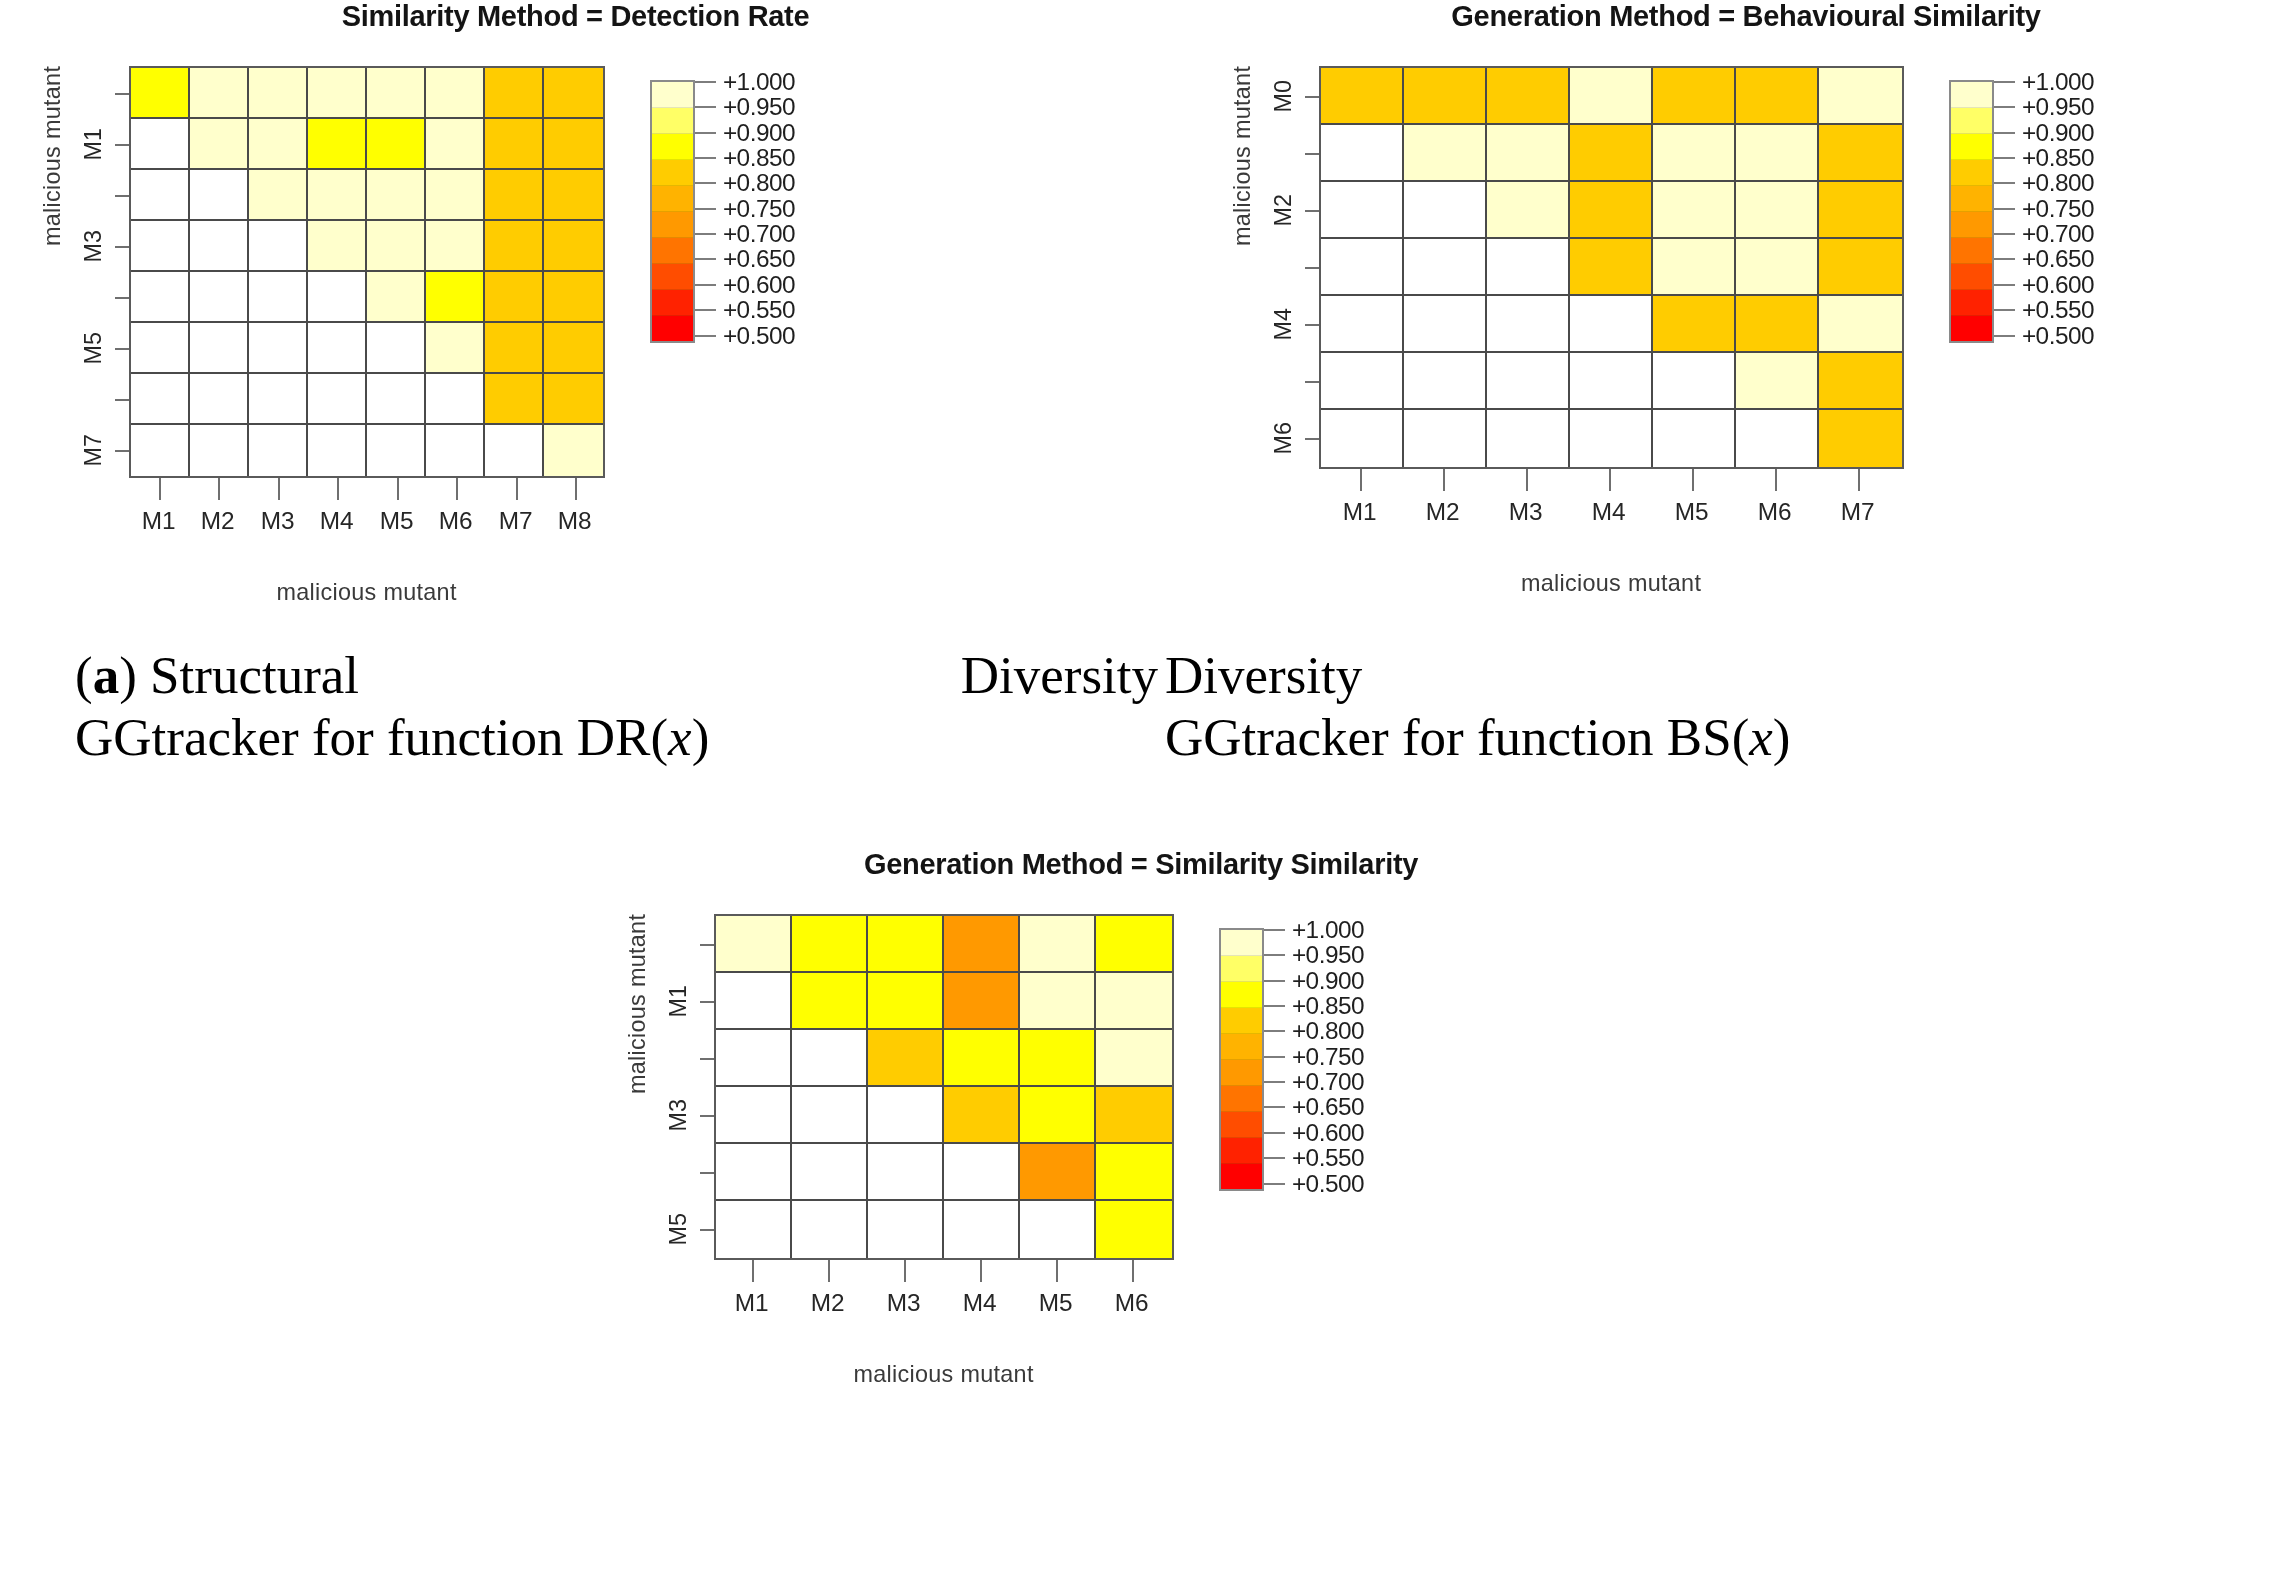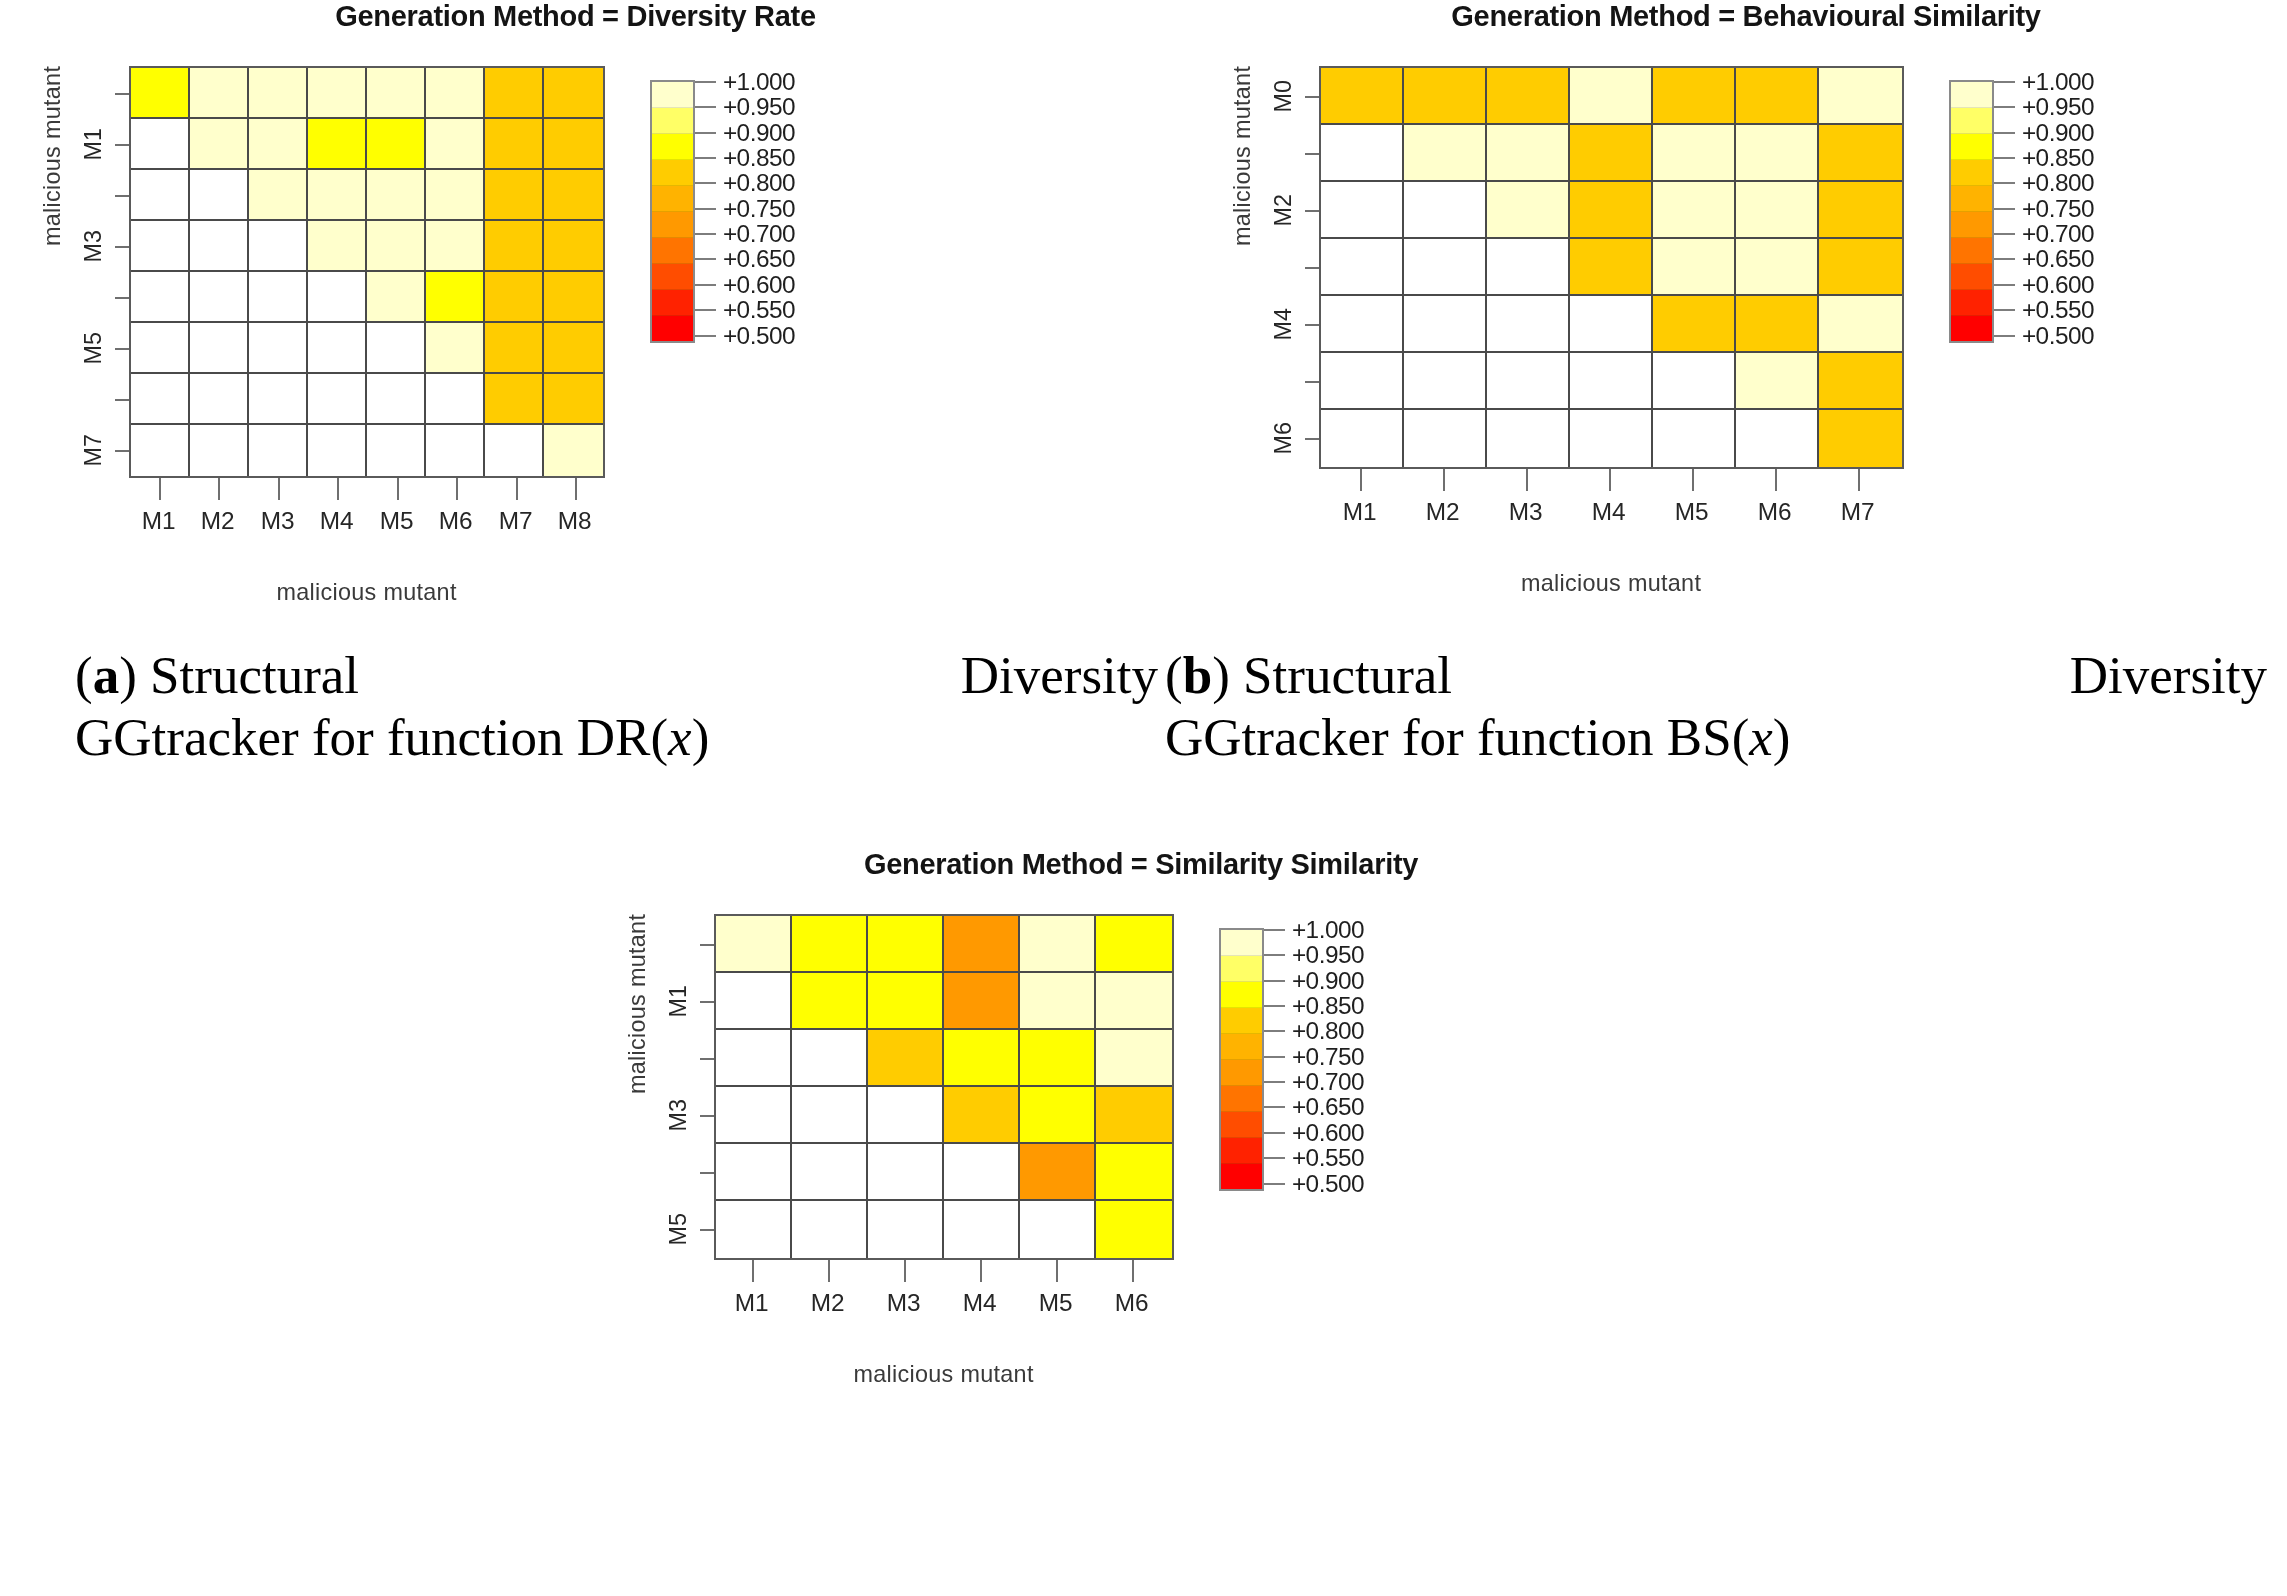--- a/index.html
+++ b/index.html
@@ -146,21 +146,21 @@
   .cap-just{
     display:flex;justify-content:space-between;
   }
 </style>
 </head>
 <body>
 
 <div class="figure-wrap">
 
   <div class="panel" id="panel-a">
-    <div class="plot-title">Generation Method = Diversity Rate</div>
+    <div class="plot-title">Similarity Method = Detection Rate</div>
     <div class="plot-body">
       <div class="ylab">malicious mutant</div>
       <div class="ytickcol" style="padding-top: 2px;">
           <div class="ytick-row" style="height: 51px;">
             <div class="ytick" style="height: 51px; width: 45px;">
               <span></span>
             </div>
             <div class="ytickmark"></div>
           </div>
           <div class="ytick-row" style="height: 51px;">
@@ -706,21 +706,20 @@
   <div class="caption" id="caption-a">
     <span class="cap-line cap-just">
       <span>(<b>a</b>) Structural</span>
       <span>Diversity</span>
     </span>
     <span class="cap-line">GGtracker for function DR(<i>x</i>)</span>
   </div>
 
   <div class="caption" id="caption-b">
     <span class="cap-line cap-just">
-      <span>(<b>b</b>) Structural</span>
       <span>Diversity</span>
     </span>
     <span class="cap-line">GGtracker for function BS(<i>x</i>)</span>
   </div>
 
 
 </div>
 
 
 </body></html>

